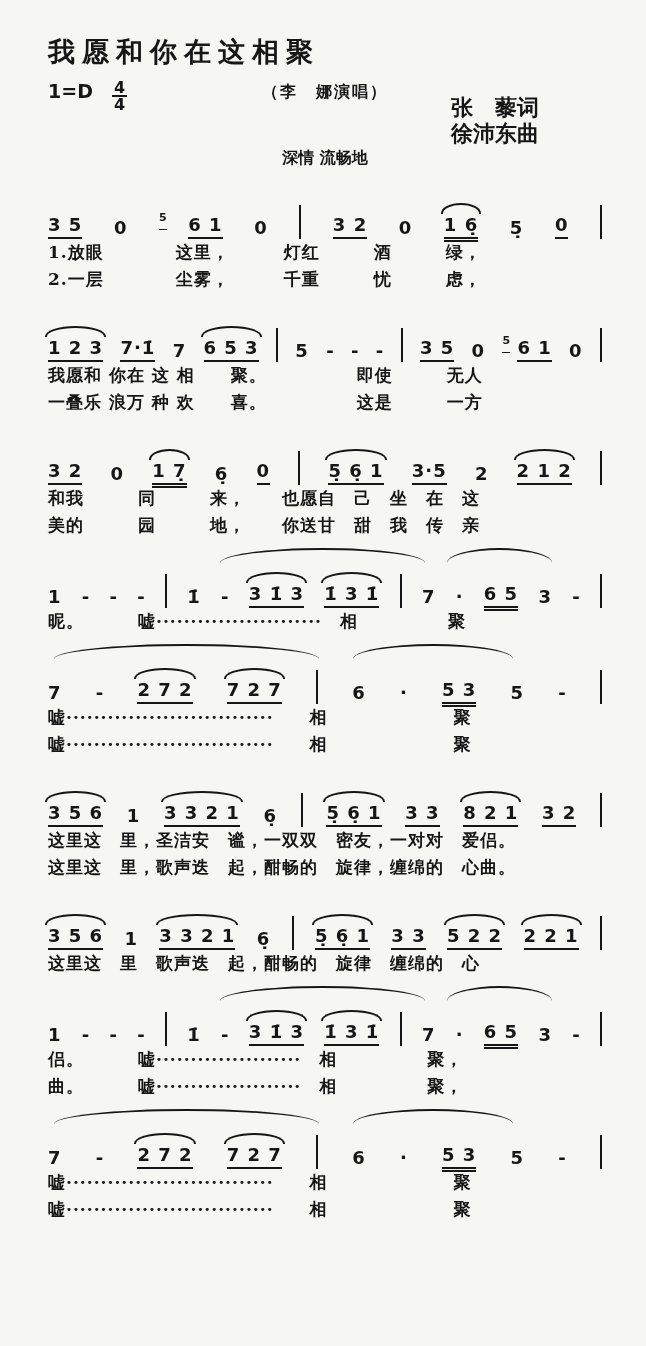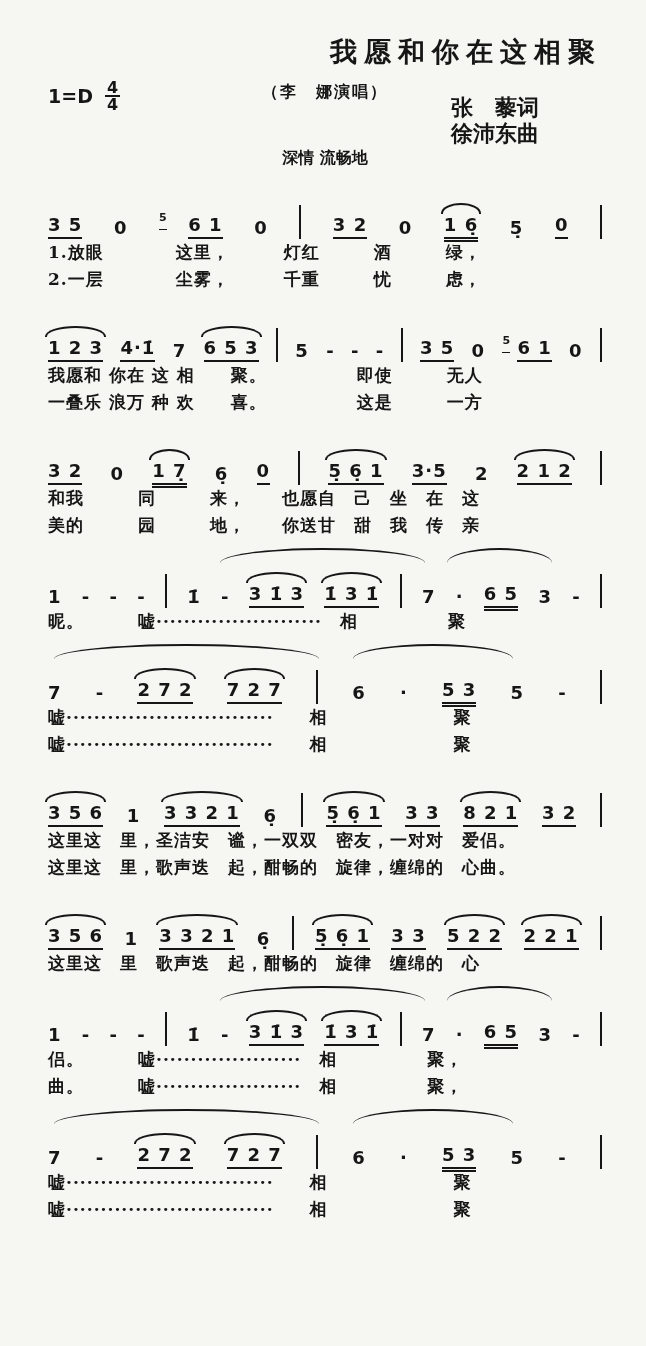--- a/index.html
+++ b/index.html
@@ -5,26 +5,26 @@
   html,body { margin:0; padding:0; }
   body {
     width:646px; height:1346px; overflow:hidden;
     background:#f6f6f2; color:#161616;
     font-family:"DejaVu Serif","Liberation Serif",serif;
   }
   .page { padding:34px 44px 0 48px; position:relative; }
 
   
   .title {
-    text-align:right; font-size:27px; font-weight:bold;
+    text-align:left; font-size:27px; font-weight:bold;
     letter-spacing:7px; margin-bottom:10px;
   }
   .meta { display:grid; grid-template-columns:1fr auto 1fr; align-items:start; }
   .keytime { font-family:"DejaVu Sans",sans-serif; font-weight:bold; font-size:19px;
-             display:flex; align-items:center; gap:12px; }
+             display:flex; gap:19px; }
   .timesig { display:inline-flex; flex-direction:column; align-items:center;
              font-size:16px; line-height:15px; }
   .timesig .tsb { border-top:2px solid #161616; padding:0 2px; }
   .subtitle { font-size:16px; font-weight:bold; letter-spacing:2px; padding-top:2px; }
   .credits { text-align:center; font-size:22px; font-weight:bold; line-height:26px;margin-top:14px; }
   .tempo { font-size:16px; font-weight:bold; margin-top:2px;text-align:center; }
 
   
   .score { margin-top:14px; }
   .system { margin-bottom:13px; }
@@ -89,21 +89,21 @@
           <span class="tok ">5̣</span>
           <span class="tok u1">0</span>
           <span class="tok bar"></span>
         </div>
         <div class="lyric-line">1.放眼　　　　这里，　　　灯红　　　酒　　　绿，</div>
         <div class="lyric-line">2.一层　　　　尘雾，　　　千重　　　忧　　　虑，</div>
       </div>
       <div class="system">
         <div class="notes-row">
           <span class="tok u1 arc">1 2 3</span>
-          <span class="tok u1">4·1̇</span>
+          <span class="tok u1">7·1̇</span>
           <span class="tok ">7</span>
           <span class="tok u1 arc">6 5 3</span>
           <span class="tok bar"></span>
           <span class="tok ">5</span>
           <span class="tok dash">-</span>
           <span class="tok dash">-</span>
           <span class="tok dash">-</span>
           <span class="tok bar"></span>
           <span class="tok u1">3 5</span>
           <span class="tok ">0</span>

